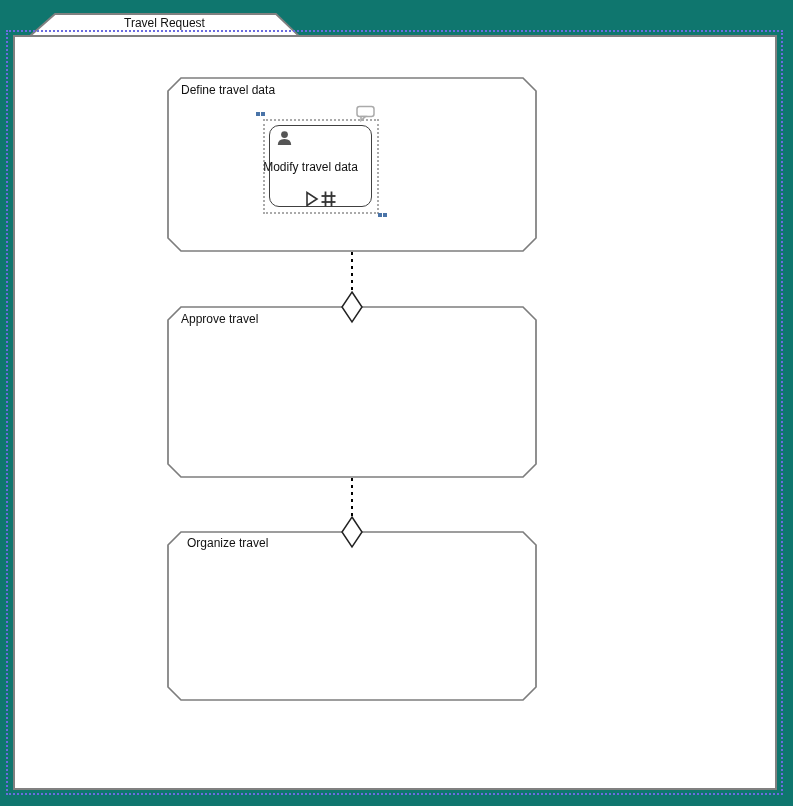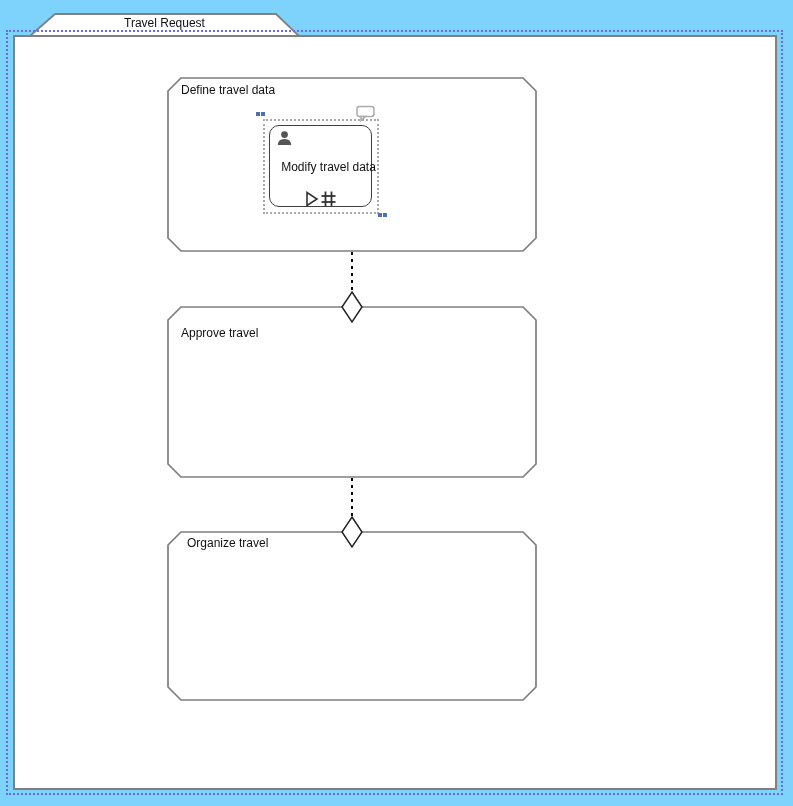--- a/index.html
+++ b/index.html
@@ -5,21 +5,21 @@
   html, body {
     margin: 0;
     padding: 0;
     background: #ffffff;
     font-family: "Liberation Sans", sans-serif;
   }
   #viewport {
     position: relative;
     width: 793px;
     height: 806px;
-    background: #7dd3fc;
+    background: #0f766e;
     overflow: hidden;
   }
   .abs { position: absolute; }
   svg { display: block; }
 
   
   .case-selection {
     left: 6px; top: 30px;
     width: 777px; height: 765px;
     box-sizing: border-box;
@@ -34,42 +34,42 @@
     line-height: 13px;
     white-space: nowrap;
     z-index: 4;
     text-align: center;
   }
   .tab-label {
     left: 30px; top: 17px; width: 269px;
     text-align: center;
   }
   .stage-label-1 { left: 181px; top: 84px; }
-  .stage-label-2 { left: 181px; top: 327px; }
+  .stage-label-2 { left: 181px; top: 313px; }
   .stage-label-3 { left: 187px; top: 537px; }
 
   
   .task-selection {
     left: 263px; top: 119px;
     width: 116px; height: 95px;
     box-sizing: border-box;
     border: 2px dotted #aaaaaa;
     z-index: 3;
   }
   .task-box {
     left: 269px; top: 125px;
     width: 103px; height: 82px;
     box-sizing: border-box;
     background: #ffffff;
     border: 1.5px solid #404040;
     border-radius: 10px;
     z-index: 3;
   }
   .task-label {
-    left: 277px; top: 161px; width: 103px;
+    left: 259px; top: 161px; width: 103px;
     text-align: center;
     z-index: 4;
   }
   .task-user-icon { left: 276px; top: 130px; z-index: 4; }
   .task-markers   { left: 301px; top: 190px; z-index: 4; }
   .comment-badge  { left: 355px; top: 105px; z-index: 4; }
 
   .handle-dot {
     width: 4px; height: 4px;
     background: #4a74a8;

